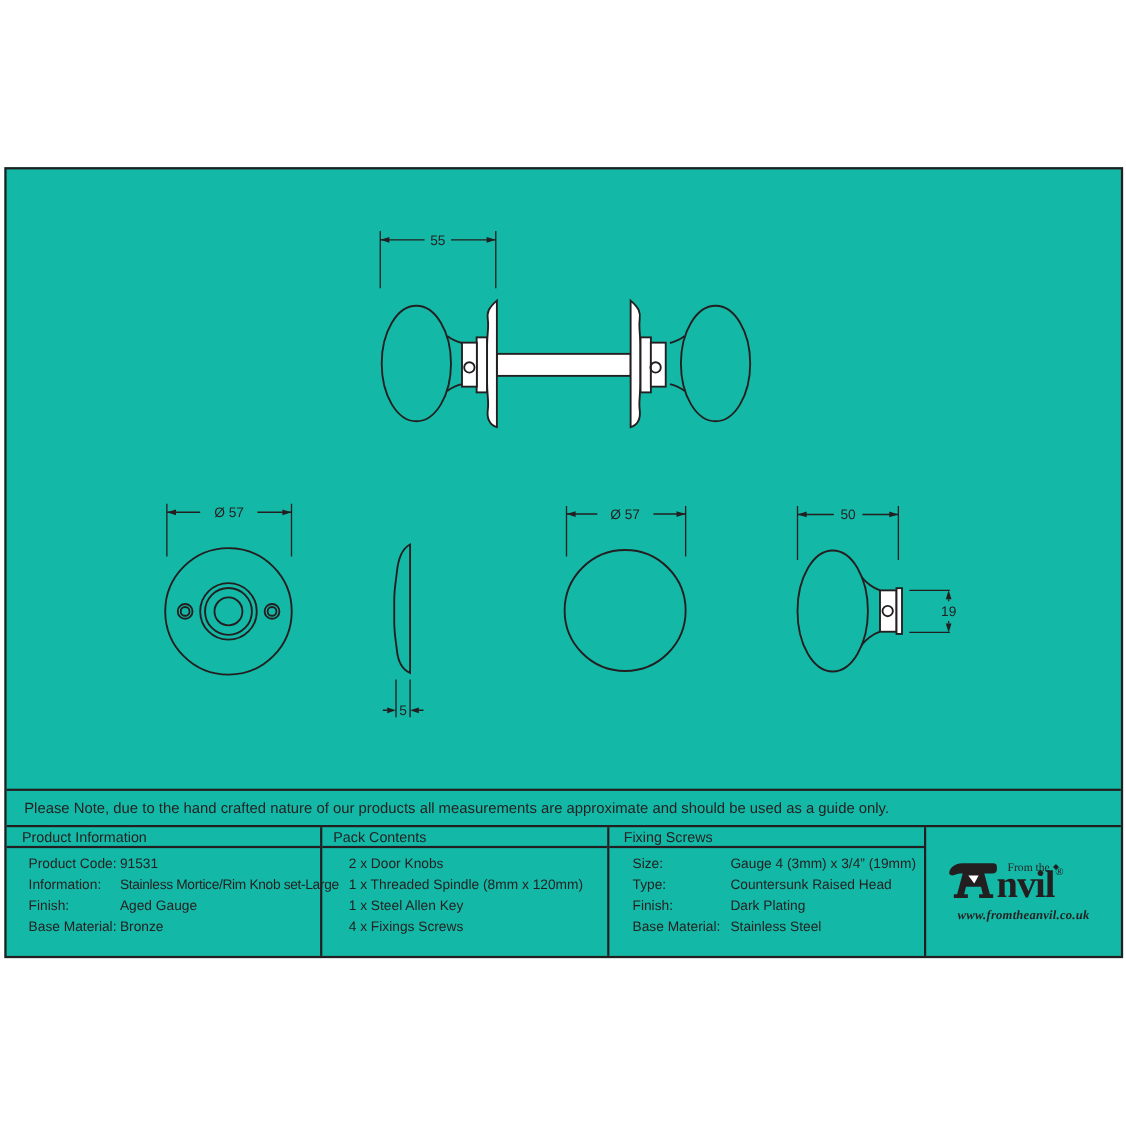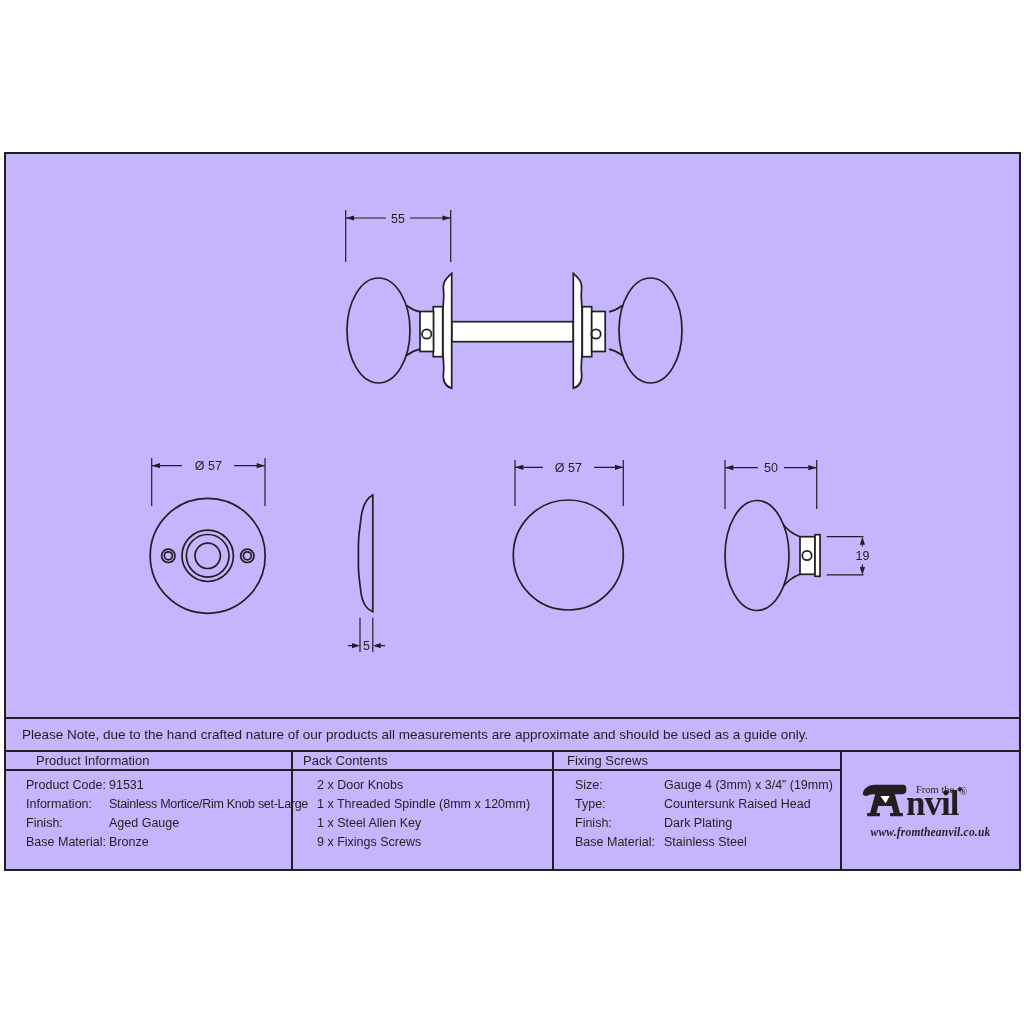--- a/index.html
+++ b/index.html
@@ -1,24 +1,24 @@
 <!DOCTYPE html>
 <html><head>
 <meta charset="utf-8">
 <style>
   html,body{margin:0;padding:0;background:#fff;}
   body{width:1024px;height:1024px;position:relative;font-family:"Liberation Sans",sans-serif;color:#231f20;}
-  .frame{position:absolute;left:4px;top:152px;width:1013px;height:715px;border:2px solid #231f20;background:#c4b5fd;display:flex;flex-direction:column;}
+  .frame{position:absolute;left:4px;top:152px;width:1013px;height:715px;border:2px solid #231f20;background:#14b8a6;display:flex;flex-direction:column;}
   .drawing-area{position:relative;height:563px;flex:0 0 auto;}
   .drawing-area svg{position:absolute;left:0;top:0;}
   .note-row{flex:0 0 auto;height:31px;border-top:2px solid #231f20;line-height:31px;padding-left:16px;font-size:13.5px;white-space:nowrap;}
   .spec-table{flex:1 1 auto;border-top:2px solid #231f20;display:grid;grid-template-columns:287px 261px 288px 1fr;}
   .col{overflow:visible;position:relative;}
   .col.bordered{border-right:2px solid #231f20;}
-  .col-header{height:17px;border-bottom:2px solid #231f20;font-size:13px;line-height:17px;padding-left:30px;white-space:nowrap;}
+  .col-header{height:17px;border-bottom:2px solid #231f20;font-size:13px;line-height:17px;padding-left:14px;white-space:nowrap;}
   .col-body{padding-top:5px;font-size:12.5px;line-height:19px;white-space:nowrap;}
   .kv{display:flex;}
   .kv .k{flex:0 0 auto;}
   .col1 .col-body{padding-left:20px;}
   .col1 .k{width:83px;}
   .col2 .col-header{padding-left:10px;}
   .col2 .col-body{padding-left:24px;}
   .col3 .col-header{padding-left:13px;}
   .col3 .col-body{padding-left:21px;}
   .col3 .k{width:89px;}
@@ -143,21 +143,21 @@
           </div>
       </div>
     </div>
 
     <div class="col col2 bordered">
       <div class="col-header">Pack Contents</div>
       <div class="col-body">
         <div>2 x Door Knobs</div>
         <div>1 x Threaded Spindle (8mm x 120mm)</div>
         <div>1 x Steel Allen Key</div>
-        <div>9 x Fixings Screws</div>
+        <div>4 x Fixings Screws</div>
       </div>
     </div>
 
     <div class="col col3 bordered">
       <div class="col-header">Fixing Screws</div>
       <div class="col-body">
         <div class="kv">
             <span class="k">Size:</span>
             <span class="v">Gauge 4 (3mm) x 3/4” (19mm)</span>
           </div>

